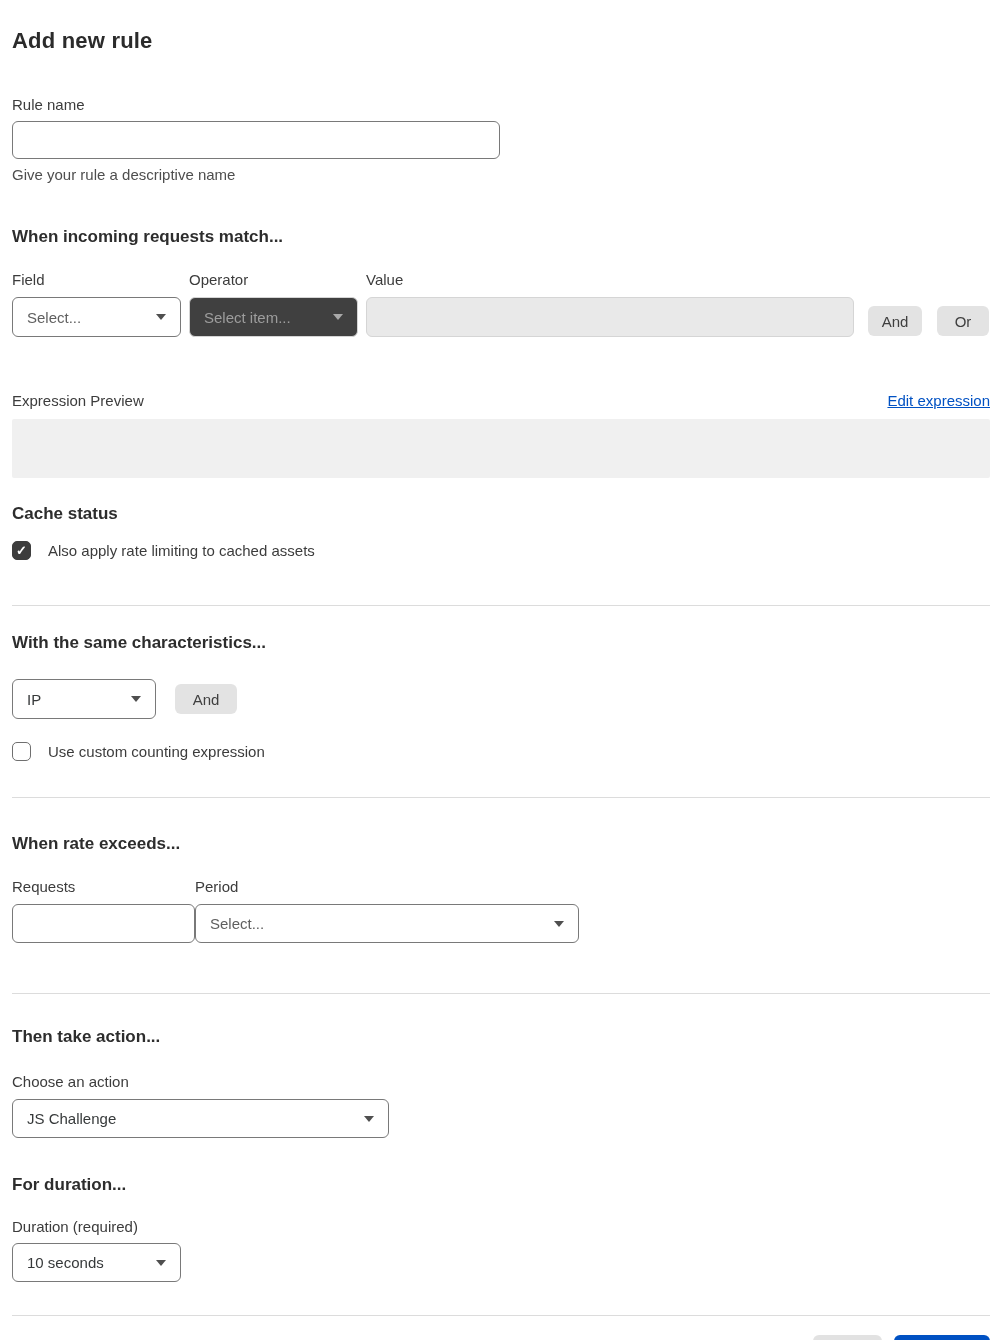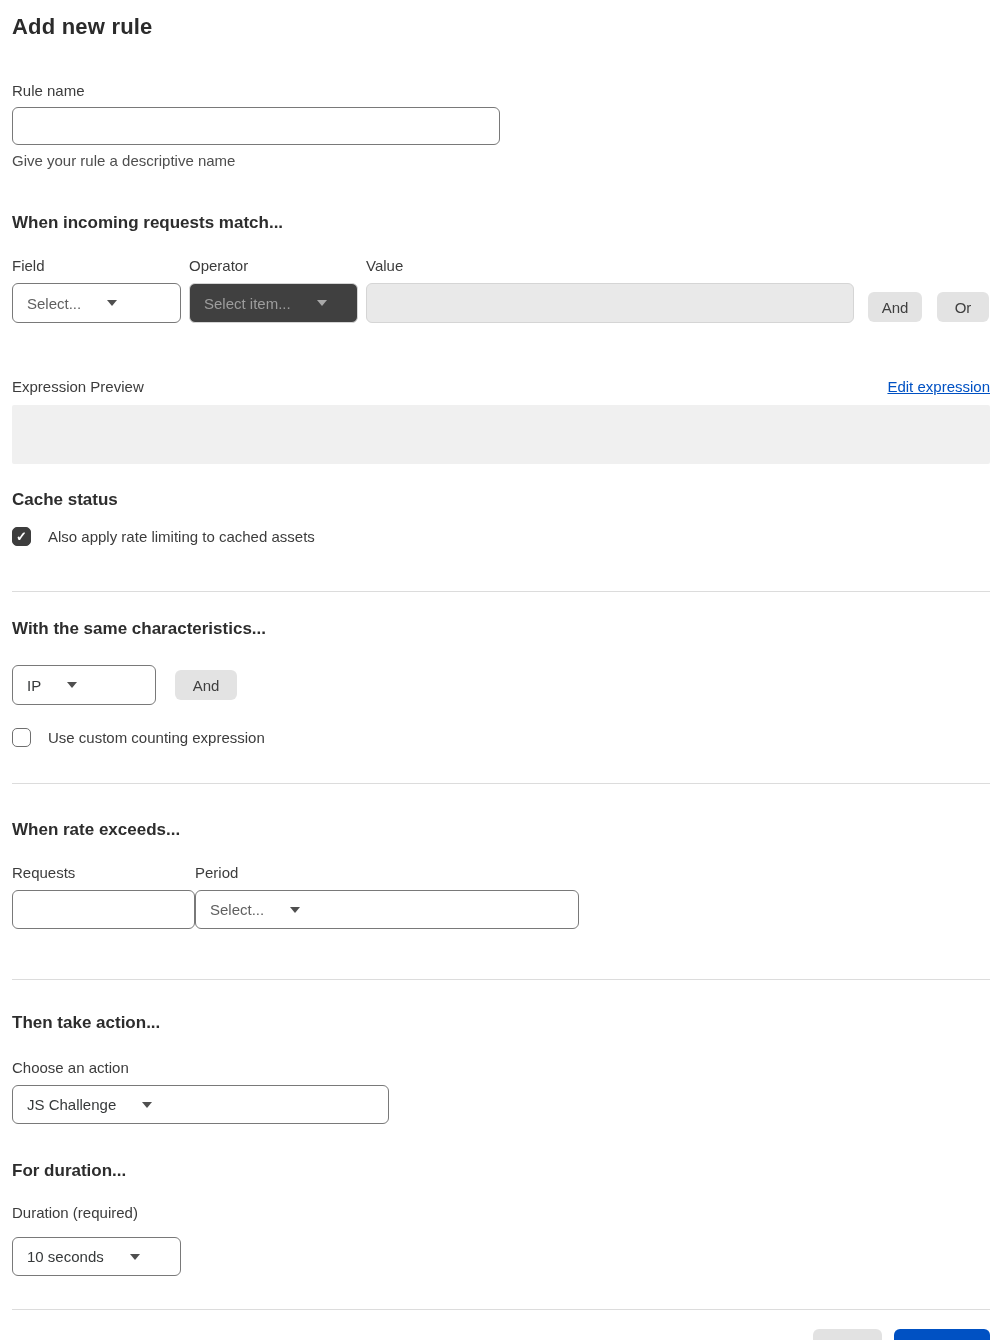--- a/index.html
+++ b/index.html
@@ -6,21 +6,21 @@
   html, body { background: #ffffff; }
   body {
     width: 1002px;
     min-height: 1340px;
     font-family: "Liberation Sans", sans-serif;
     color: #313131;
   }
   .container { padding: 0 12px 30px 12px; }
 
   .page-title {
-    padding-top: 14px;
+    padding-top: 28px;
     font-size: 22px;
     font-weight: bold;
     color: #2b2b2b;
     letter-spacing: 0.2px;
   }
 
   .field-label {
     font-size: 15px;
     color: #3c3c3c;
     display: block;
@@ -54,20 +54,21 @@
     border-color: #d5d5d5;
   }
 
   .select-box {
     height: 40px;
     border: 1px solid #797979;
     border-radius: 6px;
     background: #ffffff;
     display: flex;
     align-items: center;
+    justify-content: space-between;
     padding: 0 14px;
     font-size: 15px;
     color: #36393a;
     cursor: pointer;
     gap: 16px;
   }
   .select-box .placeholder { color: #5f5f5f; }
   .select-box.disabled {
     background: #404040;
     border-color: #d5d5d5;
@@ -194,21 +195,21 @@
   .divider-3 { margin-top: 50px; }
 
   
   .action-heading { margin-top: 33px; }
   .action-label { margin-top: 26px; }
   .action-select { margin-top: 9px; width: 377px; height: 39px; }
 
   
   .duration-heading { margin-top: 37px; }
   .duration-label { margin-top: 23px; }
-  .duration-select { margin-top: 16px; width: 169px; height: 39px; }
+  .duration-select { margin-top: 8px; width: 169px; height: 39px; }
   .divider-4 { margin-top: 33px; }
 
   
   .footer {
     margin-top: 19px;
     display: flex;
     justify-content: flex-end;
     align-items: center;
   }
   .back-btn {

